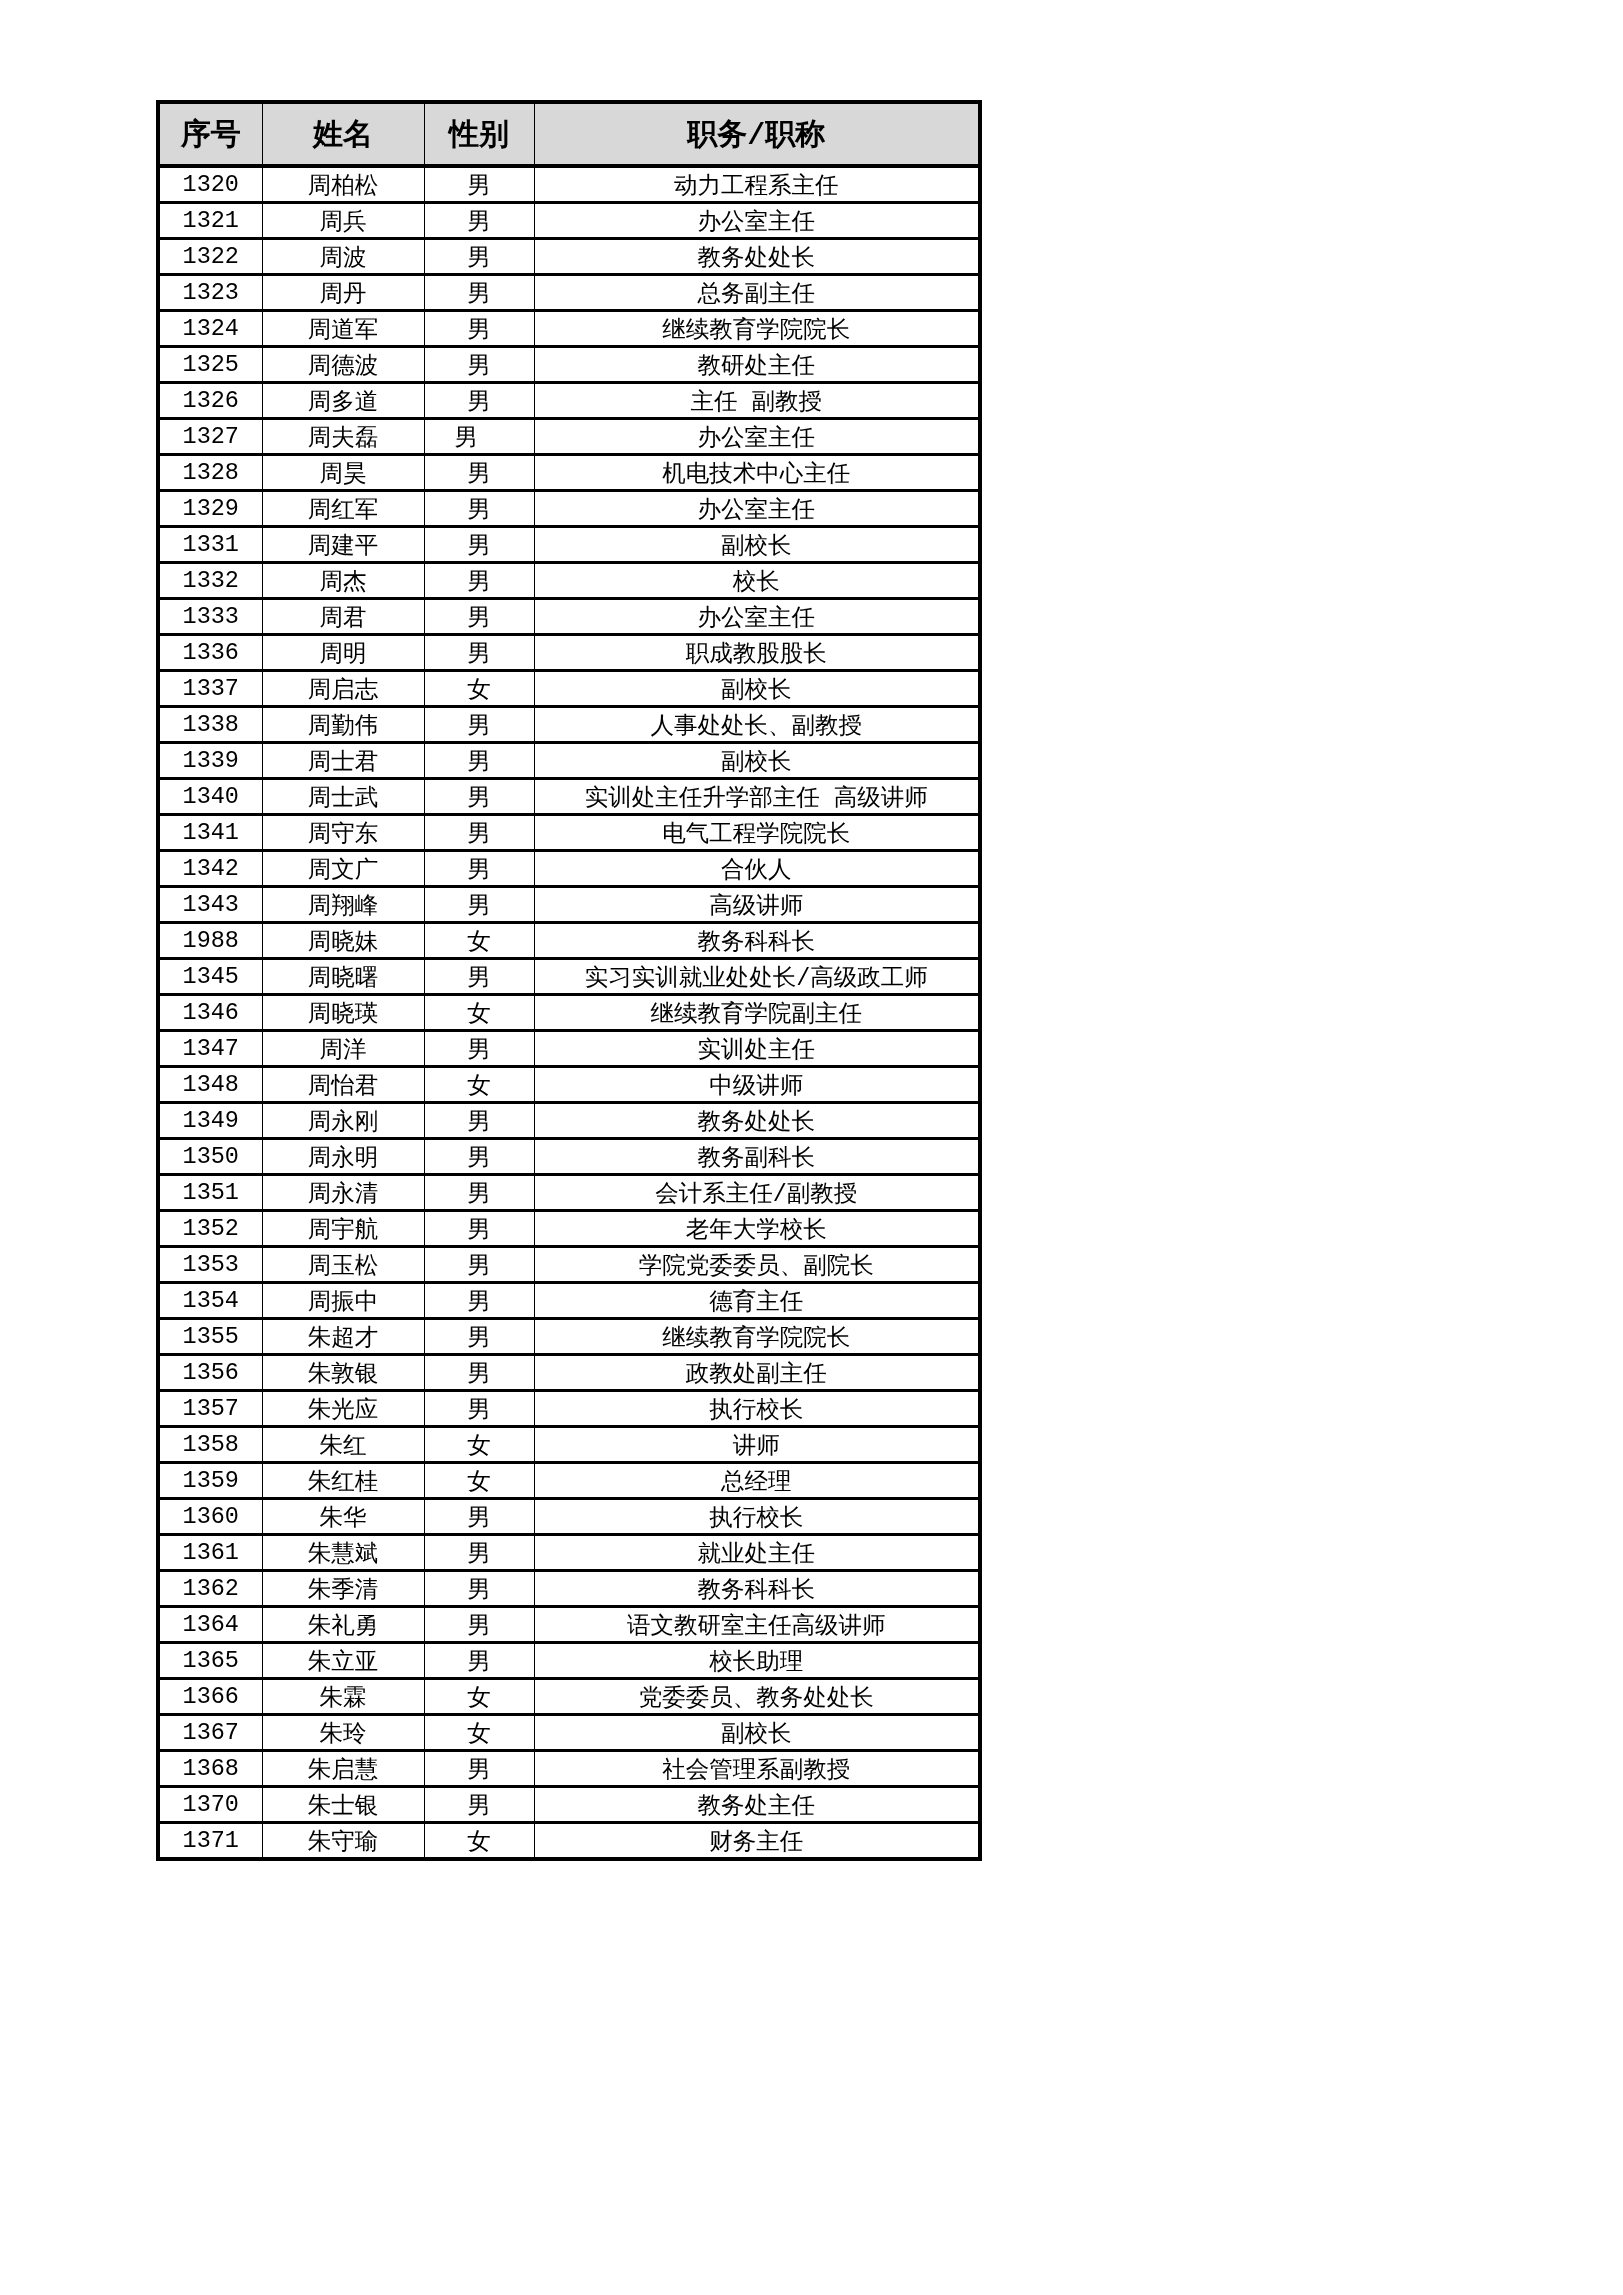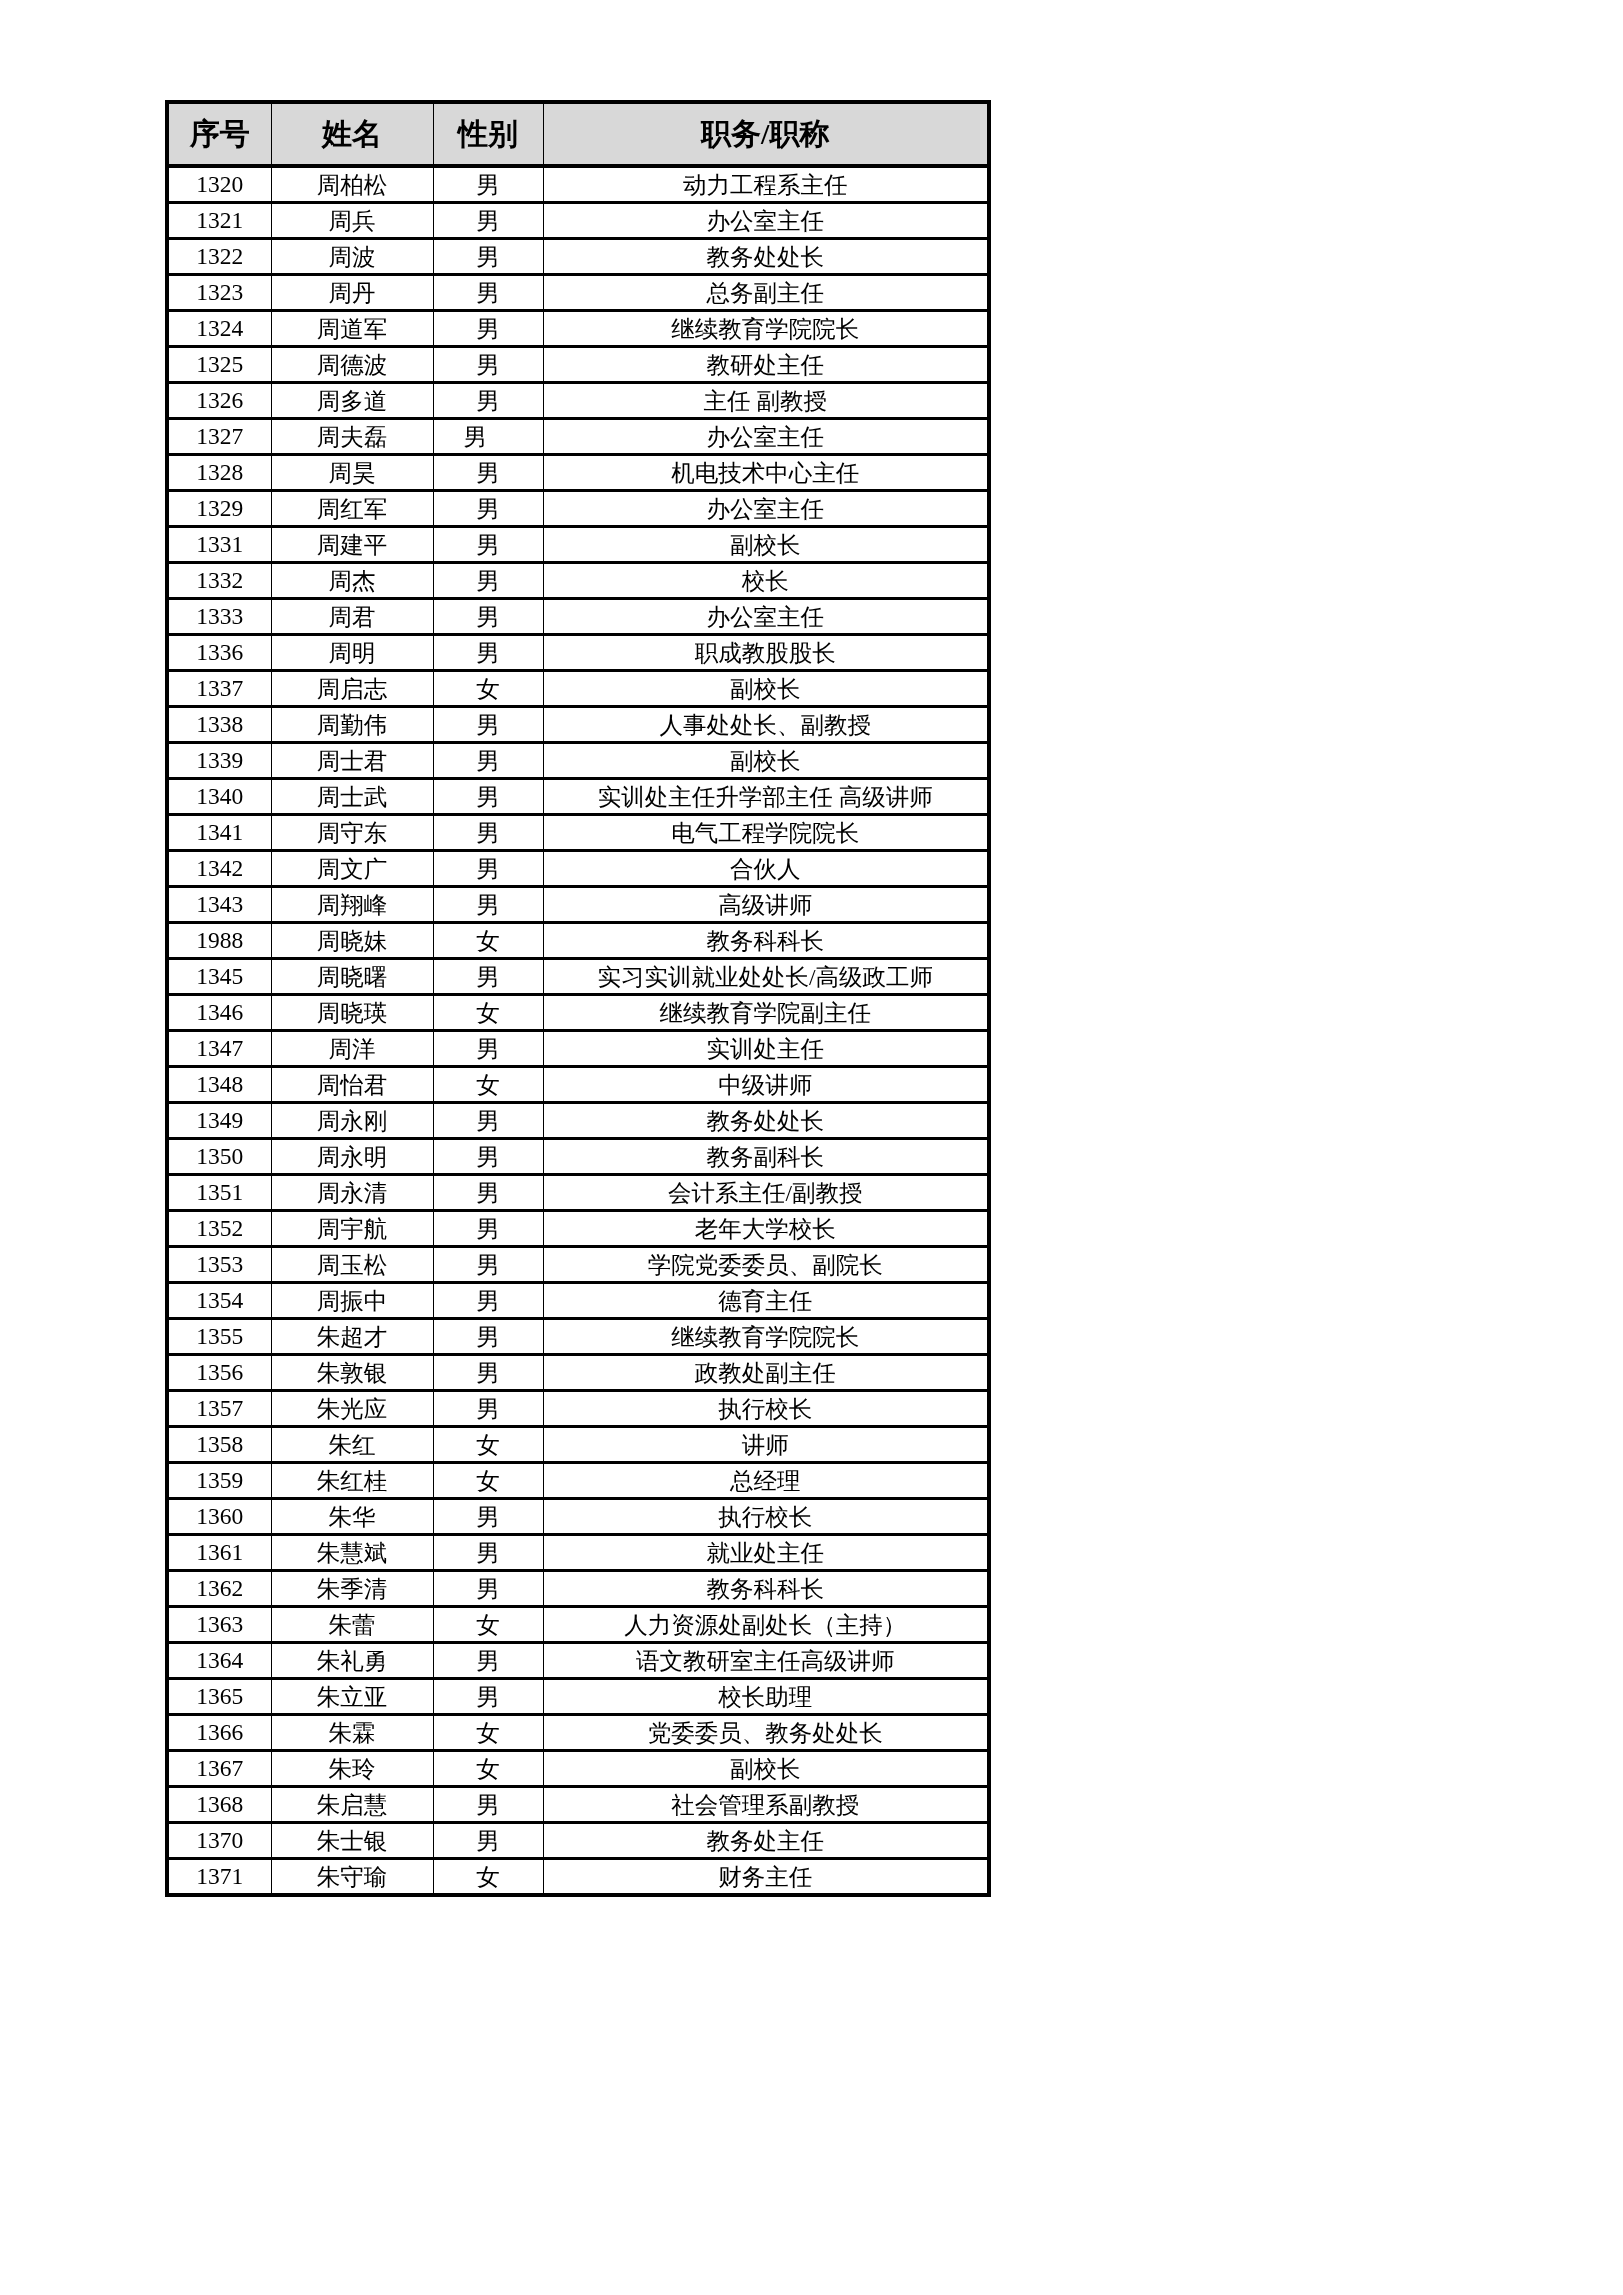--- a/index.html
+++ b/index.html
@@ -10,26 +10,27 @@
   .sheet {
     position: relative;
     width: 1623px;
     height: 2295px;
     background: #ffffff;
     font-family: "Liberation Serif", "DejaVu Serif", serif;
     color: #000000;
   }
   table.roster {
     position: absolute;
-    left: 165px;
+    left: 156px;
     top: 100px;
     width: 822px;
     border-collapse: collapse;
     table-layout: fixed;
     border: 4.1px solid #000000;
+    font-family: Liberation Mono, monospace;
   }
   table.roster th,
   table.roster td {
     border-left: 1.5px solid #000000;
     border-right: 1.5px solid #000000;
     border-top: 3.1px solid #000000;
     border-bottom: 3.1px solid #000000;
     text-align: center;
     vertical-align: middle;
     overflow: hidden;
@@ -308,26 +309,20 @@
           <td>男</td>
           <td>就业处主任</td>
         </tr>
         <tr>
           <td>1362</td>
           <td>朱季清</td>
           <td>男</td>
           <td>教务科科长</td>
         </tr>
         <tr>
-          <td>1363</td>
-          <td>朱蕾</td>
-          <td>女</td>
-          <td>人力资源处副处长（主持）</td>
-        </tr>
-        <tr>
           <td>1364</td>
           <td>朱礼勇</td>
           <td>男</td>
           <td>语文教研室主任高级讲师</td>
         </tr>
         <tr>
           <td>1365</td>
           <td>朱立亚</td>
           <td>男</td>
           <td>校长助理</td>

